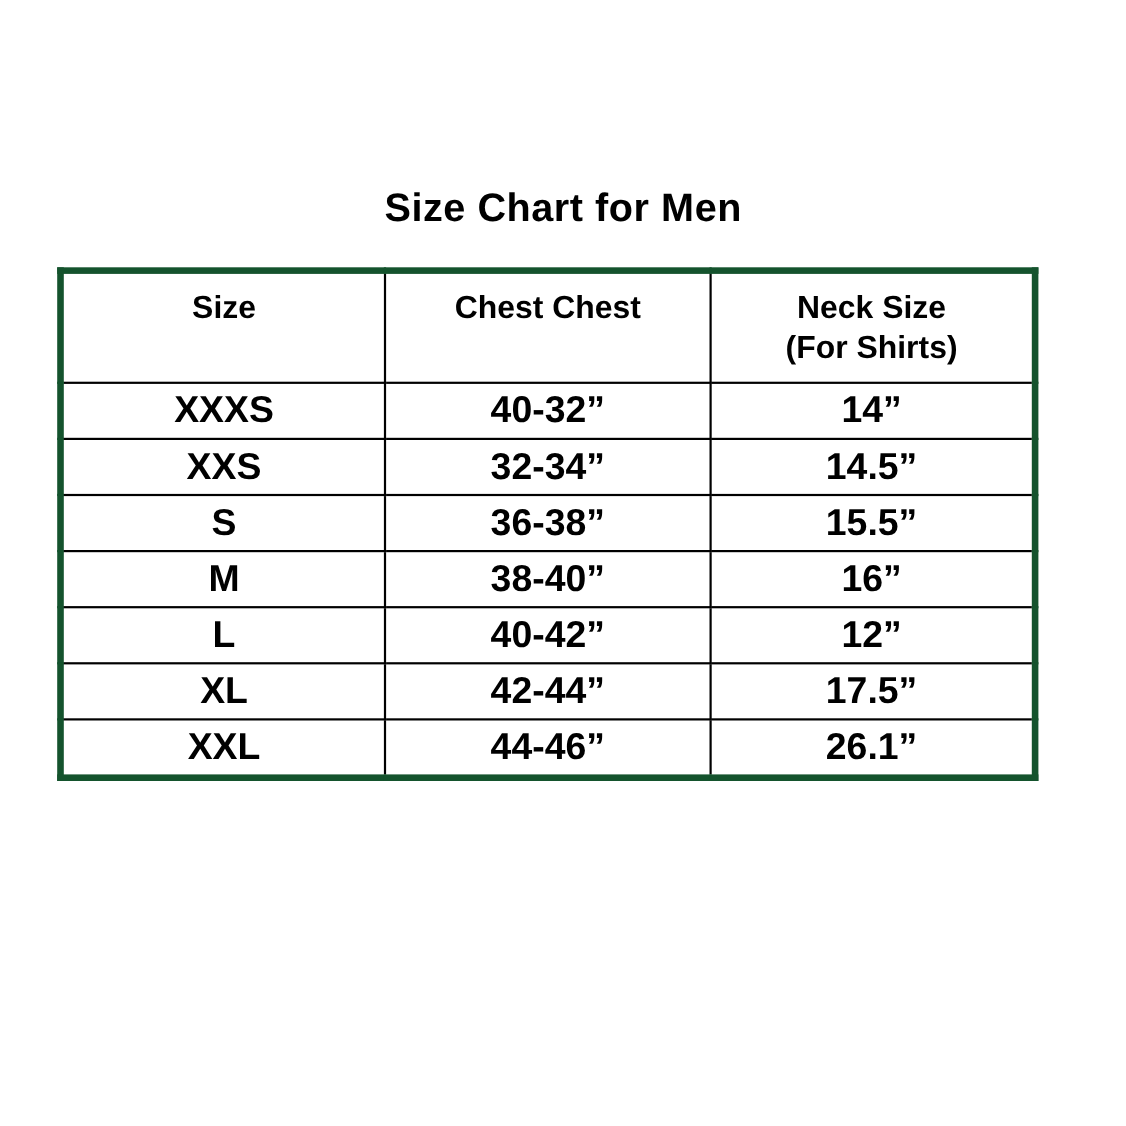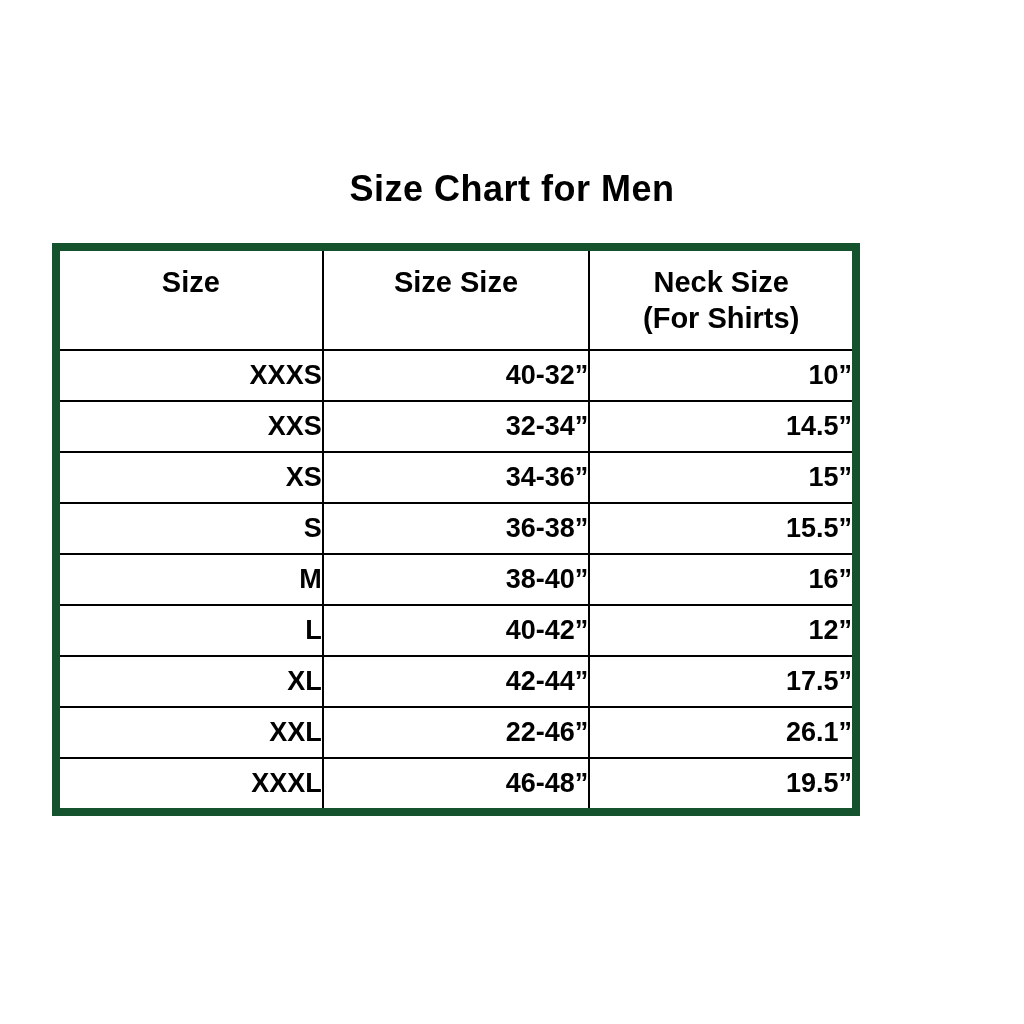--- a/index.html
+++ b/index.html
@@ -24,24 +24,24 @@
     margin: 0;
     text-align: center;
     font-size: 36px;
     font-weight: bold;
     letter-spacing: 0.5px;
   }
   table.size-chart {
     position: absolute;
     left: 52px;
     top: 243px;
-    width: 808px;
+    width: 892px;
     border-collapse: collapse;
     table-layout: fixed;
-    border: 8px solid #14532d;
+    border: 6px solid #14532d;
   }
   .size-chart th,
   .size-chart td {
     border: 2px solid #000000;
     text-align: center;
     font-weight: bold;
     color: #000000;
     background: #ffffff;
     padding: 0;
   }
@@ -49,22 +49,21 @@
     height: 85px;
     vertical-align: top;
     padding-top: 13px;
     font-size: 29px;
     line-height: 36px;
     white-space: pre-line; 
   }
   .size-chart td {
     height: 49px;
     vertical-align: middle;
-    font-size: 27px;
-    text-align: right;
+    font-size: 34px;
   }
   .size-chart col {
     width: 33.33%;
   }
 </style>
 </head>
 <body>
 
 <div class="page">
 
@@ -72,40 +71,35 @@
 
   <table class="size-chart">
     <colgroup>
       <col>
       <col>
       <col>
     </colgroup>
     <thead>
       <tr>
         <th>Size</th>
-        <th>Size Size</th>
+        <th>Chest Chest</th>
         <th>Neck Size
 (For Shirts)</th>
       </tr>
     </thead>
     <tbody>
       <tr>
         <td>XXXS</td>
         <td>40-32”</td>
-        <td>10”</td>
+        <td>14”</td>
       </tr>
       <tr>
         <td>XXS</td>
         <td>32-34”</td>
         <td>14.5”</td>
-      </tr>
-      <tr>
-        <td>XS</td>
-        <td>34-36”</td>
-        <td>15”</td>
       </tr>
       <tr>
         <td>S</td>
         <td>36-38”</td>
         <td>15.5”</td>
       </tr>
       <tr>
         <td>M</td>
         <td>38-40”</td>
         <td>16”</td>
@@ -115,24 +109,19 @@
         <td>40-42”</td>
         <td>12”</td>
       </tr>
       <tr>
         <td>XL</td>
         <td>42-44”</td>
         <td>17.5”</td>
       </tr>
       <tr>
         <td>XXL</td>
-        <td>22-46”</td>
+        <td>44-46”</td>
         <td>26.1”</td>
-      </tr>
-      <tr>
-        <td>XXXL</td>
-        <td>46-48”</td>
-        <td>19.5”</td>
       </tr>
     </tbody>
   </table>
 
 </div>
 
 </body></html>

